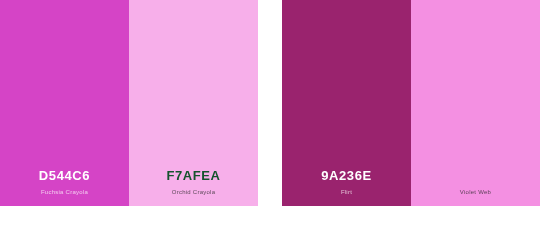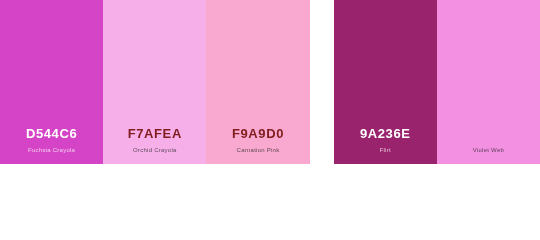--- a/index.html
+++ b/index.html
@@ -12,21 +12,21 @@
   }
   body {
     font-family: "Liberation Sans", sans-serif;
     background: #ffffff;
   }
 
   #palette {
     display: flex;
     flex-direction: row;
     width: 540px;
-    height: 164px;
+    height: 206px;
   }
 
   .swatch {
     flex: 1 1 0;
     height: 100%;
     position: relative;
     display: flex;
     flex-direction: column;
     align-items: center;
     justify-content: flex-end;
@@ -51,39 +51,35 @@
     letter-spacing: 0.25px;
     line-height: 1.05;
     text-align: center;
     white-space: nowrap;
     margin: 0;
     opacity: 0.72;
   }
 
   .light-text .swatch-hex { color: #ffffff; }
   .light-text .swatch-name { color: #ffffff; }
-  .dark-text .swatch-hex { color: #7f1d1d; }
+  .dark-text .swatch-hex { color: #14532d; }
   .dark-text .swatch-name { color: #222222; }
 </style>
 </head>
 <body>
 
 <div id="palette">
     <div class="swatch light-text" style="background-color: rgb(213, 68, 198);">
       <div class="swatch-hex">D544C6</div>
       <div class="swatch-name">Fuchsia Crayola</div>
     </div>
     <div class="swatch dark-text" style="background-color: rgb(247, 175, 234);">
       <div class="swatch-hex">F7AFEA</div>
       <div class="swatch-name">Orchid Crayola</div>
     </div>
-    <div class="swatch dark-text" style="background-color: rgb(249, 169, 208);">
-      <div class="swatch-hex">F9A9D0</div>
-      <div class="swatch-name">Carnation Pink</div>
-    </div>
     <div class="swatch light-text" style="background-color: rgb(154, 35, 110); margin-left: 24px;">
       <div class="swatch-hex">9A236E</div>
       <div class="swatch-name">Flirt</div>
     </div>
     <div class="swatch dark-text" style="background-color: rgb(244, 144, 226);">
       <div class="swatch-name">Violet Web</div>
     </div>
   </div>
 
 </body></html>

